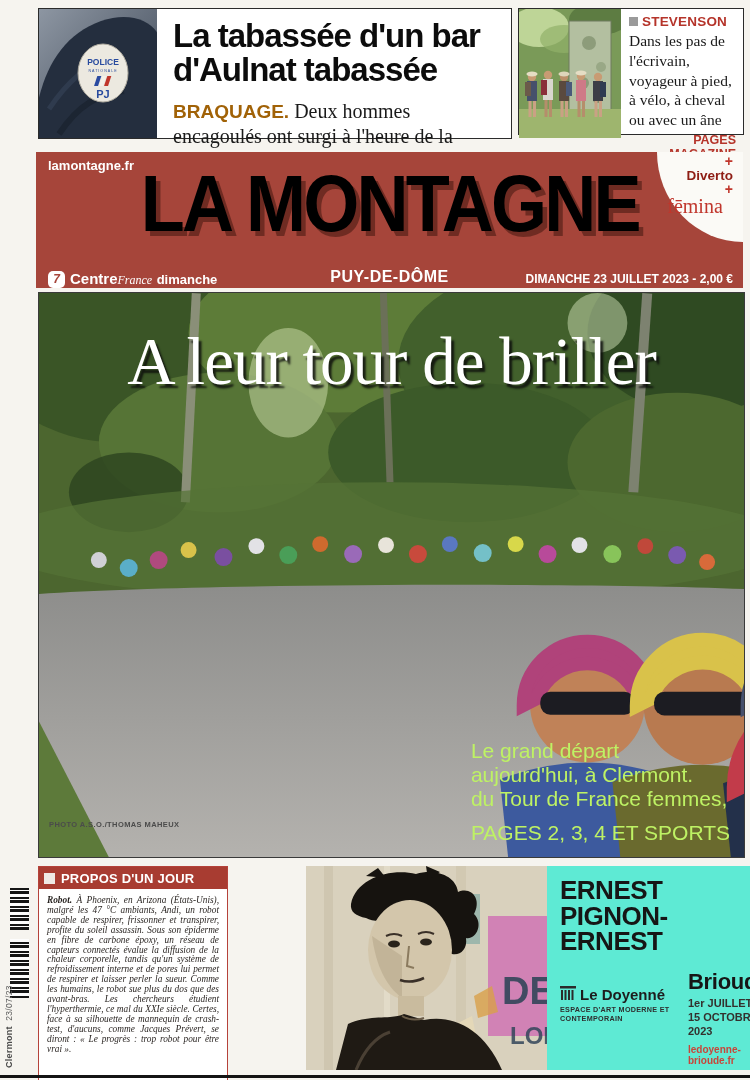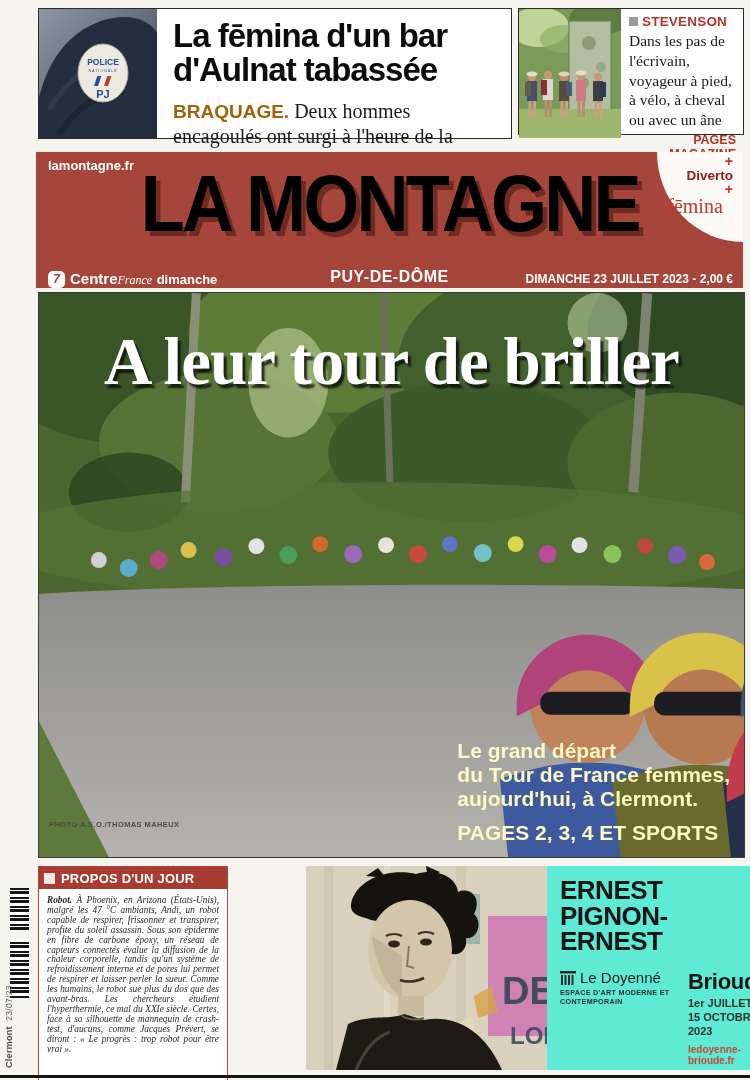--- a/index.html
+++ b/index.html
@@ -40,42 +40,42 @@
   .mh-corner{position:absolute;right:0;top:0;width:86px;height:90px;background:#fbfaf6;
              border-bottom-left-radius:100%;text-align:right;padding:3px 10px 0 0;box-sizing:border-box;}
   .mh-corner .plus{color:#c0362c;font-weight:bold;font-size:14px;line-height:13px;}
   .mh-corner .div{color:#8e1d14;font-weight:bold;font-size:13.5px;line-height:15px;}
   .mh-corner .fem{color:#c0362c;font-family:"Liberation Serif",serif;font-size:20px;line-height:20px;text-align:center;}
 
   
   .photo{position:absolute;left:38px;top:292px;width:707px;height:566px;border:1px solid #3a3a3a;box-sizing:border-box;background:#56703a;}
   .photo svg{position:absolute;left:0;top:0;width:100%;height:100%;}
   .ph-head{position:absolute;top:30px;left:0;width:100%;text-align:center;
-           font-family:"Liberation Serif",serif;font-weight:bold;font-size:67px;color:#fff;
+           font-family:"Liberation Serif",serif;font-weight:normal;font-size:67px;color:#fff;
            text-shadow:3px 4px 2px rgba(10,10,10,.8);letter-spacing:-1px;}
   .ph-credit{position:absolute;left:10px;bottom:28px;font-size:7.5px;color:#4b4b4b;letter-spacing:.4px;font-weight:bold;}
-  .ph-cap{position:absolute;right:14px;bottom:12px;color:#fef9c3;font-weight:bold;font-size:21px;line-height:1.16;}
+  .ph-cap{position:absolute;right:14px;bottom:12px;color:#bef264;font-weight:normal;font-size:21px;line-height:1.16;}
   .ph-cap .ref{margin-top:9px;}
 
   
   .propos{position:absolute;left:38px;top:866px;width:190px;height:256px;background:#fff;border:1px solid #b5423a;box-sizing:border-box;}
   .pr-head{height:22px;background:#a83c31;display:flex;align-items:center;gap:6px;padding-left:5px;color:#fff;font-weight:bold;font-size:13px;letter-spacing:.2px;}
   .pr-sq{width:11px;height:11px;background:#efe9e4;flex:none;}
   .pr-body{padding:7px 8px 0 8px;font-family:"Liberation Serif",serif;font-style:italic;
            font-size:9.3px;line-height:9.9px;text-align:justify;color:#241f1c;}
   .pr-body b{font-style:italic;}
 
   .ad{position:absolute;left:277px;top:866px;width:467px;height:204px;display:flex;}
   .ad-art{width:241px;height:100%;flex:none;position:relative;padding-left:29px;}
   .ad-panel{flex:1;background:#5eead4;padding:12px 10px 5px 13px;box-sizing:border-box;display:flex;flex-direction:column;}
   .ad-artist{font-size:26px;font-weight:bold;letter-spacing:-.5px;line-height:.99;color:#161616;}
   .ad-title{margin-top:7px;font-size:21px;font-weight:bold;letter-spacing:-.3px;color:#c7463a;}
   .ad-mid{margin-top:14px;display:flex;gap:10px;}
   .ad-venue{width:118px;}
-  .ad-vrow{display:flex;align-items:center;gap:4px;font-size:15px;font-weight:normal;color:#1d1d1d;}
+  .ad-vrow{display:flex;gap:4px;font-size:15px;font-weight:bold;color:#1d1d1d;margin-top:17px;}
   .ad-vsub{margin-top:2px;font-size:7.2px;font-weight:bold;letter-spacing:.3px;color:#2e2e2e;line-height:1.25;}
   .ad-city{flex:1;}
   .ad-cityname{font-size:22px;font-weight:bold;color:#161616;letter-spacing:-.3px;}
   .ad-dates{margin-top:2px;font-size:11px;font-weight:bold;color:#33312e;line-height:1.25;}
   .ad-web{margin-top:6px;font-size:10px;font-weight:bold;color:#c7463a;}
 
   
   .barcode{position:absolute;left:10px;top:888px;width:19px;height:110px;
            background:repeating-linear-gradient(180deg,#151515 0 2px,#fdfdfd 2px 3px,#151515 3px 6px,#fdfdfd 6px 9px);}
   .barcode-gap{position:absolute;left:9px;top:930px;width:21px;height:9px;background:#f6f4ef;}
@@ -108,21 +108,21 @@
         <g transform="translate(64,71) skewX(-18)">
           <rect x="-7" y="-4" width="4" height="10" fill="#2a4aa0"></rect>
           <rect x="-2" y="-4" width="4" height="10" fill="#f4f2ea"></rect>
           <rect x="3" y="-4" width="4" height="10" fill="#c0362c"></rect>
         </g>
         <text x="64" y="89" font-size="11" font-weight="bold" fill="#274a9e" text-anchor="middle" font-family="Liberation Sans,sans-serif">PJ</text>
       </svg>
     </div>
     <div class="tl-txt">
       <div class="tl-head">
-        <div>La fēmina d'un bar</div>
+        <div>La tabassée d'un bar</div>
         <div>d'Aulnat tabassée</div>
       </div>
       <div class="tl-teaser">
         <span class="kicker" style="font-size:19px">BRAQUAGE.</span>
         <span>Deux hommes encagoulés ont surgi à l'heure de la fermeture.</span>
         <span class="pageref">PAGE 6</span>
       </div>
     </div>
   </div>
 
@@ -288,22 +288,22 @@
       <use href="#cy" transform="translate(158,268) scale(2.25)" style="--jersey:#1f2735;--helmet:#2a3142;--skin:#b87a50"></use>
       <use href="#cy" transform="translate(292,272) scale(2.3)" style="--jersey:#d44a1f;--helmet:#e8e8ee;--skin:#c8875f"></use>
       <use href="#cy" transform="translate(428,270) scale(2.28)" style="--jersey:#f0f0f2;--helmet:#e4e4ea;--skin:#b87a50"></use>
       <use href="#cy" transform="translate(552,266) scale(2.2)" style="--jersey:#c4342b;--helmet:#c4342b;--skin:#c08258"></use>
       <use href="#cy" transform="translate(630,274) scale(2.25)" style="--jersey:#c4342b;--helmet:#d4452f;--skin:#a86c48"></use>
     </svg>
     <div class="ph-head">A leur tour de briller</div>
     <div class="ph-credit">PHOTO A.S.O./THOMAS MAHEUX</div>
     <div class="ph-cap">
       <div>Le grand départ</div>
+      <div>aujourd'hui, à Clermont.</div>
       <div>du Tour de France femmes,</div>
-      <div>aujourd'hui, à Clermont.</div>
       <div class="ref">PAGES 2, 3, 4 ET SPORTS</div>
     </div>
   </div>
 
   <div class="propos">
     <div class="pr-head">
       <span class="pr-sq"></span>
       <span>PROPOS D'UN JOUR</span>
     </div>
     <div class="pr-body">

